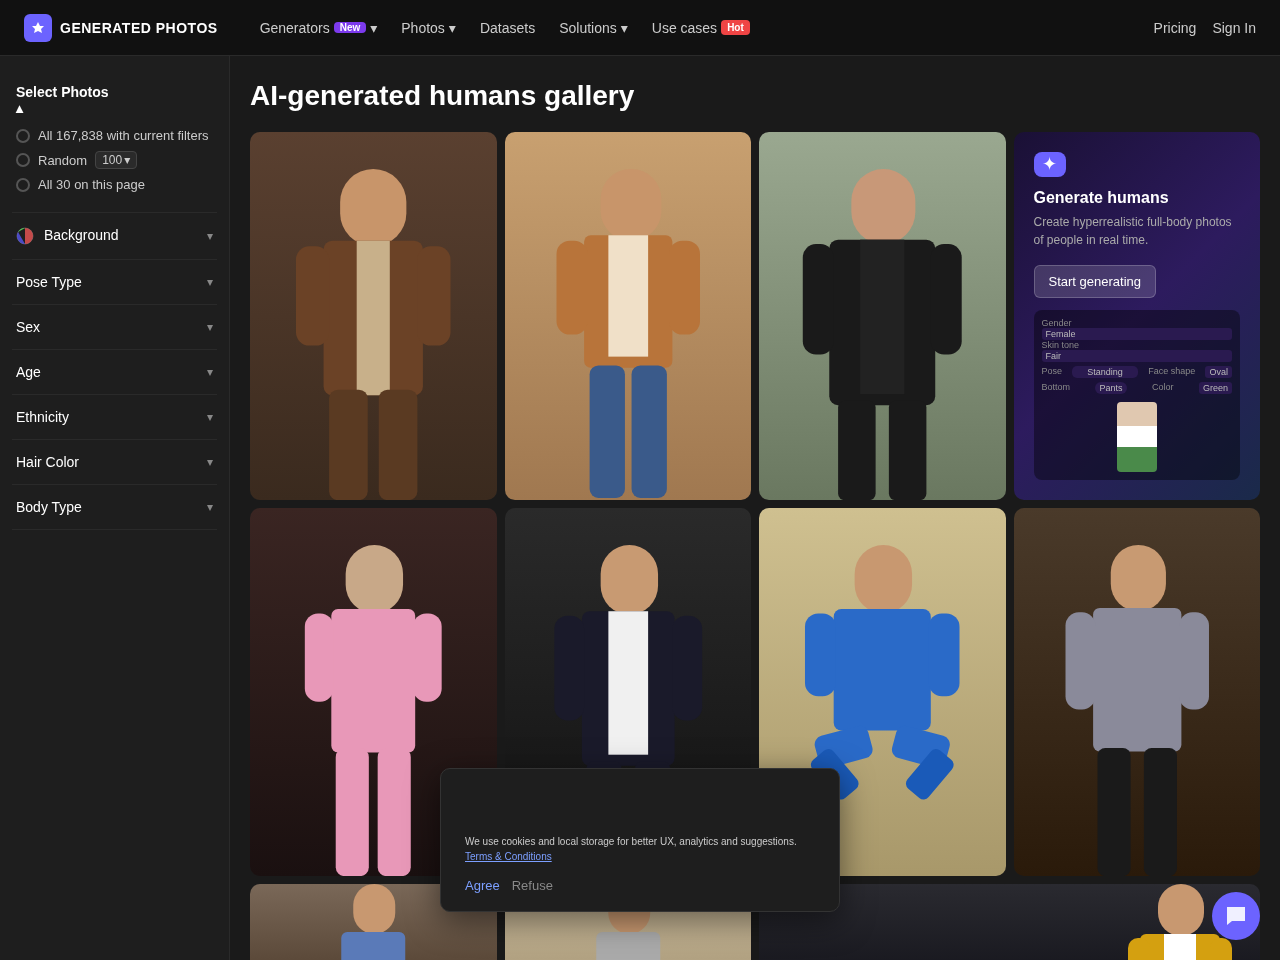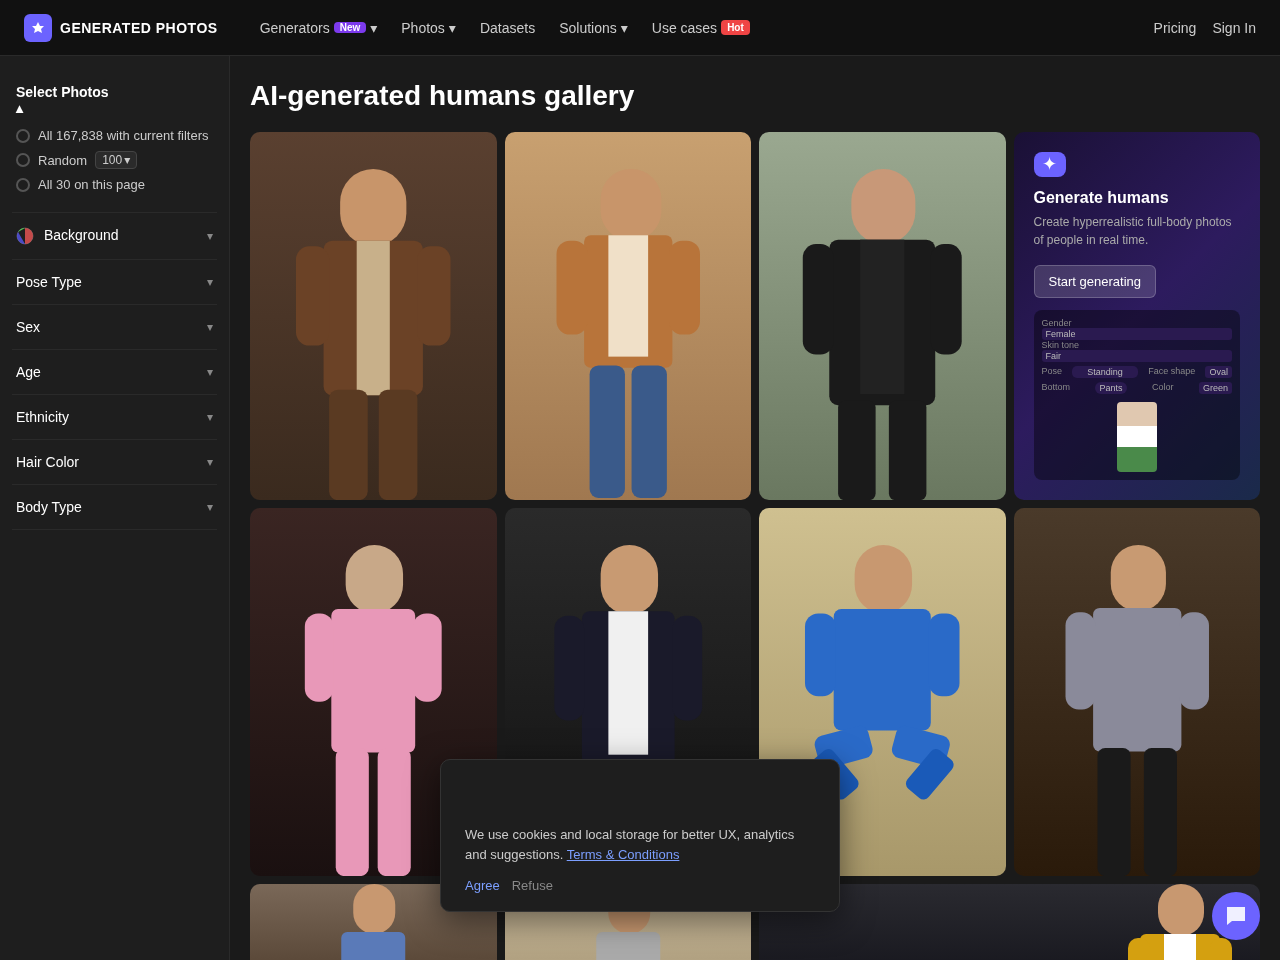--- a/index.html
+++ b/index.html
@@ -272,21 +272,21 @@
       background: #1e1e1e;
       border: 1px solid #333;
       border-radius: 10px;
       padding: 18px 24px;
       max-width: 400px;
       width: 90%;
       z-index: 200;
       box-shadow: 0 8px 32px rgba(0,0,0,0.5);
     }
     .cookie-text {
-      font-size: 13px;
+      font-size: 10px;
       color: #ccc;
       margin-bottom: 14px;
       line-height: 1.5;
       margin-top: 47px;
     }
     .cookie-link {
       color: #7c9fff;
       text-decoration: underline;
       cursor: pointer;
     }

